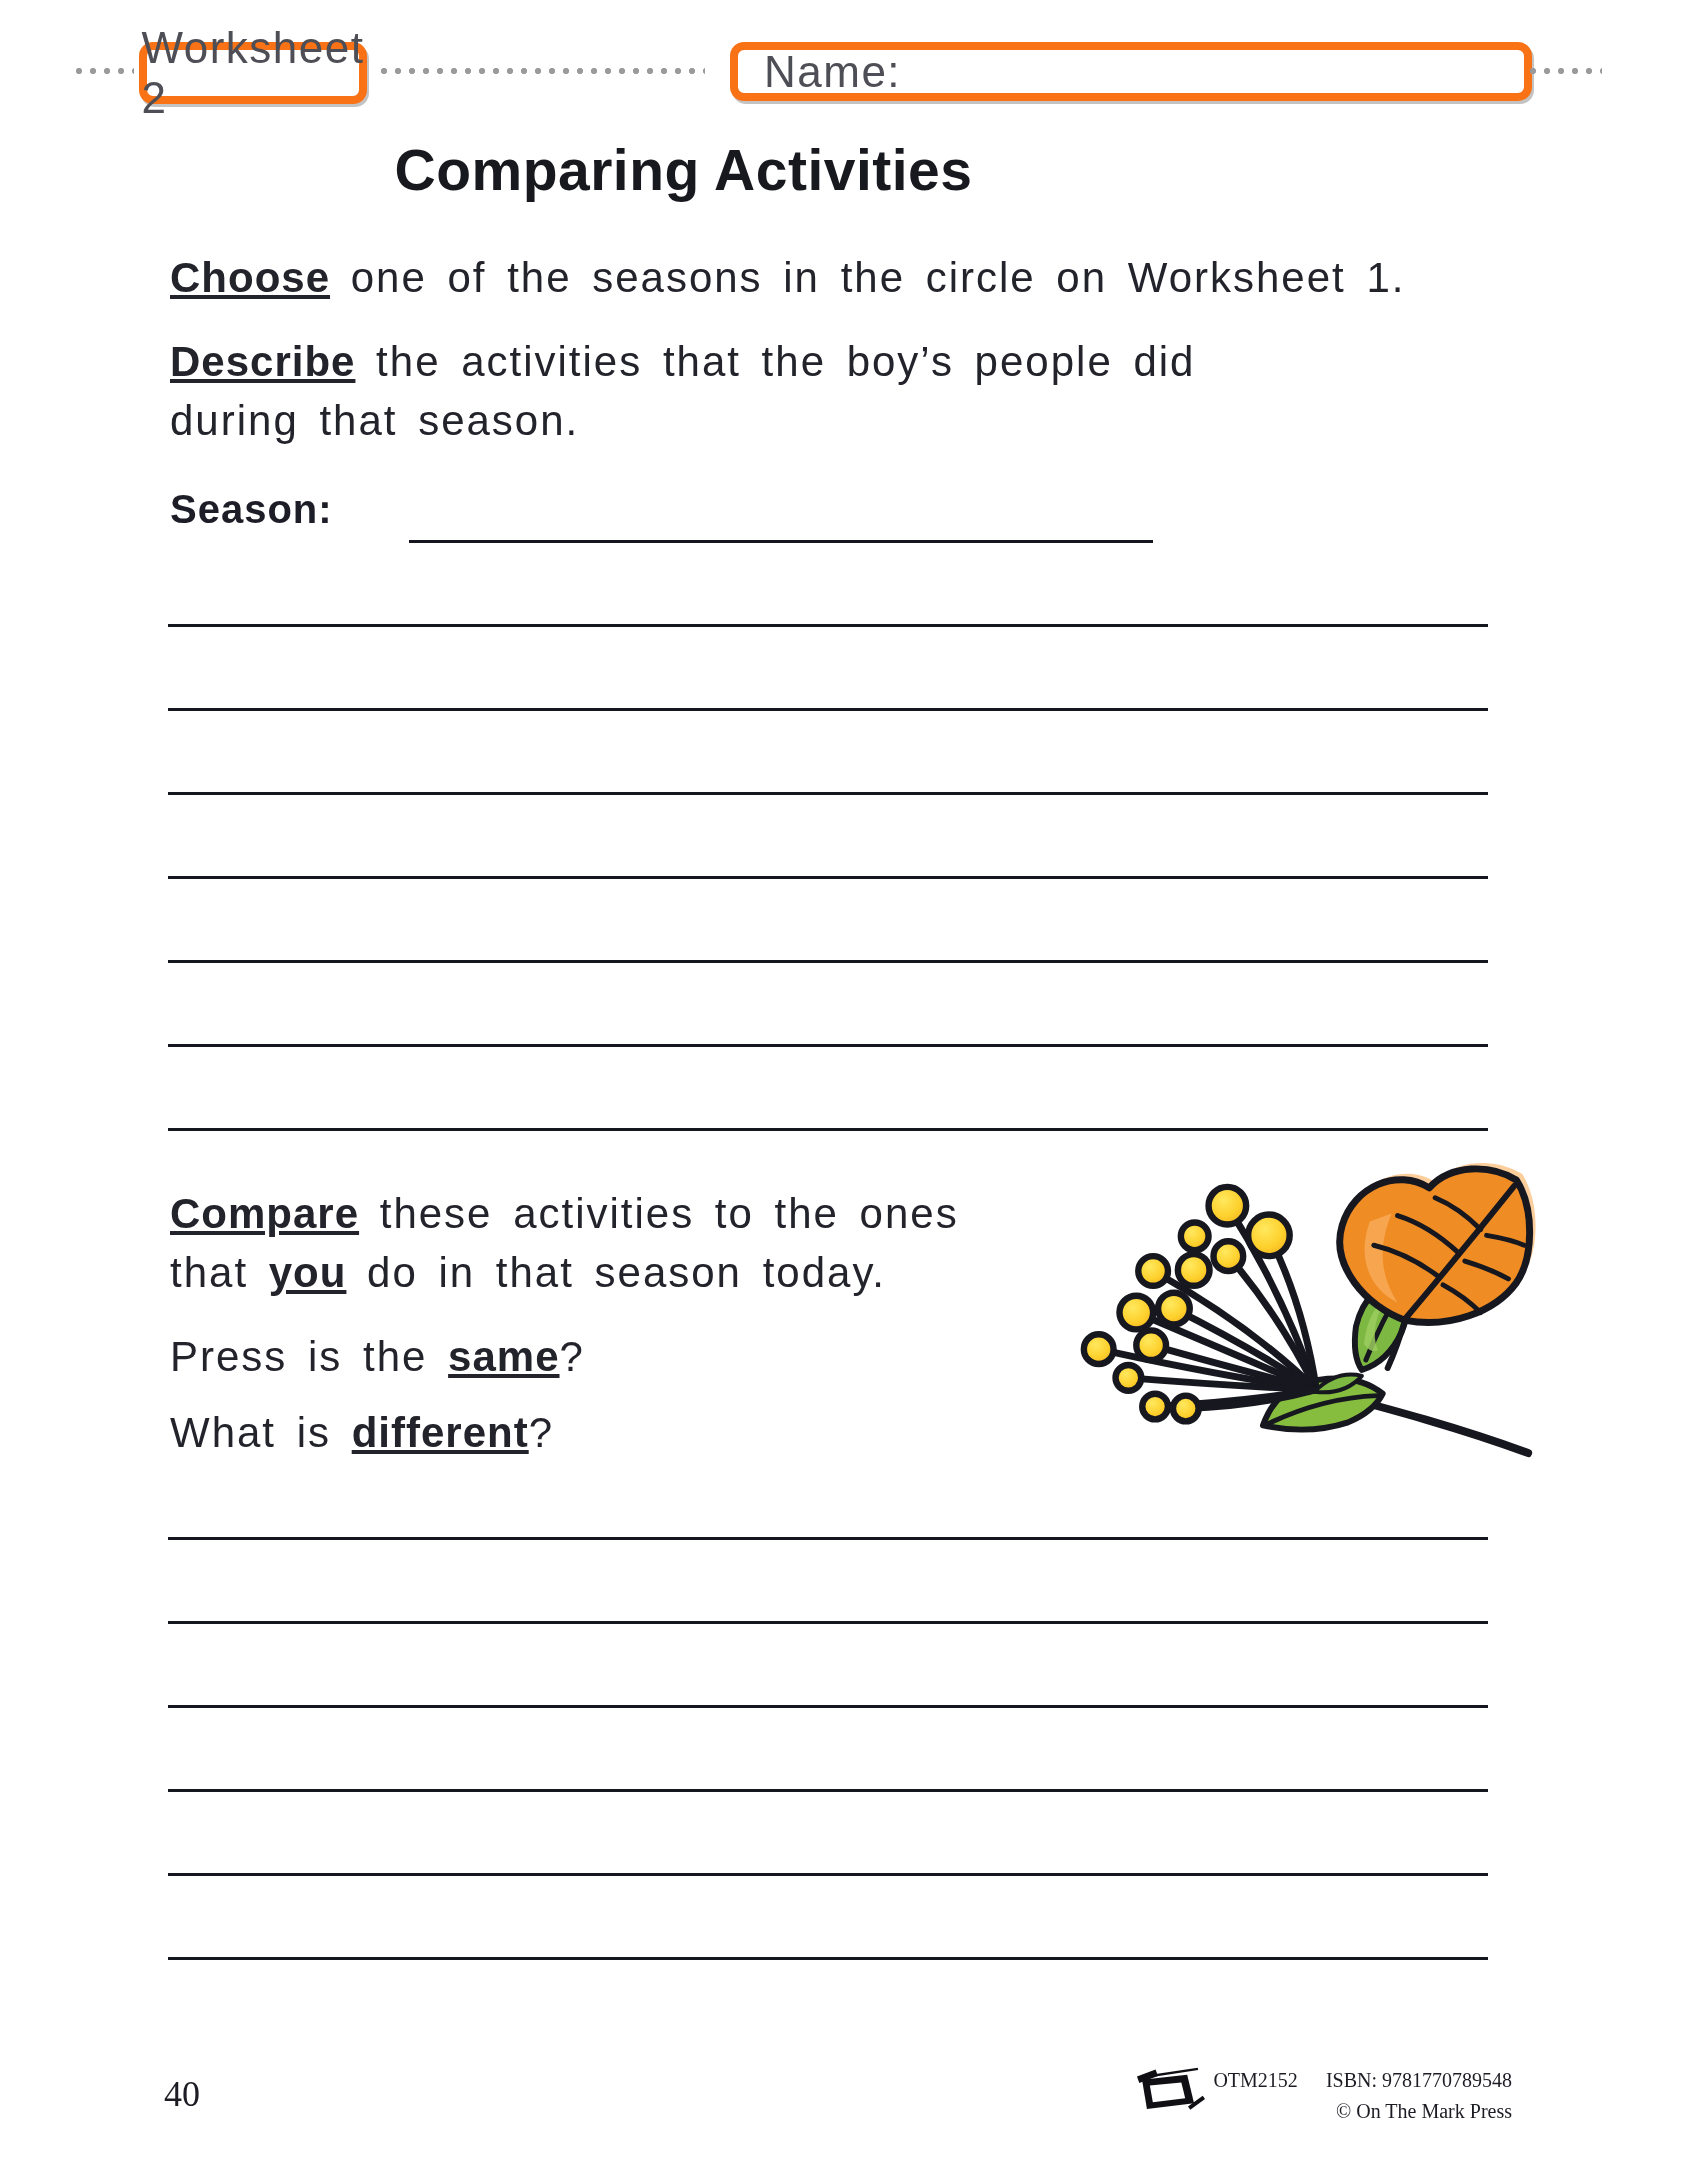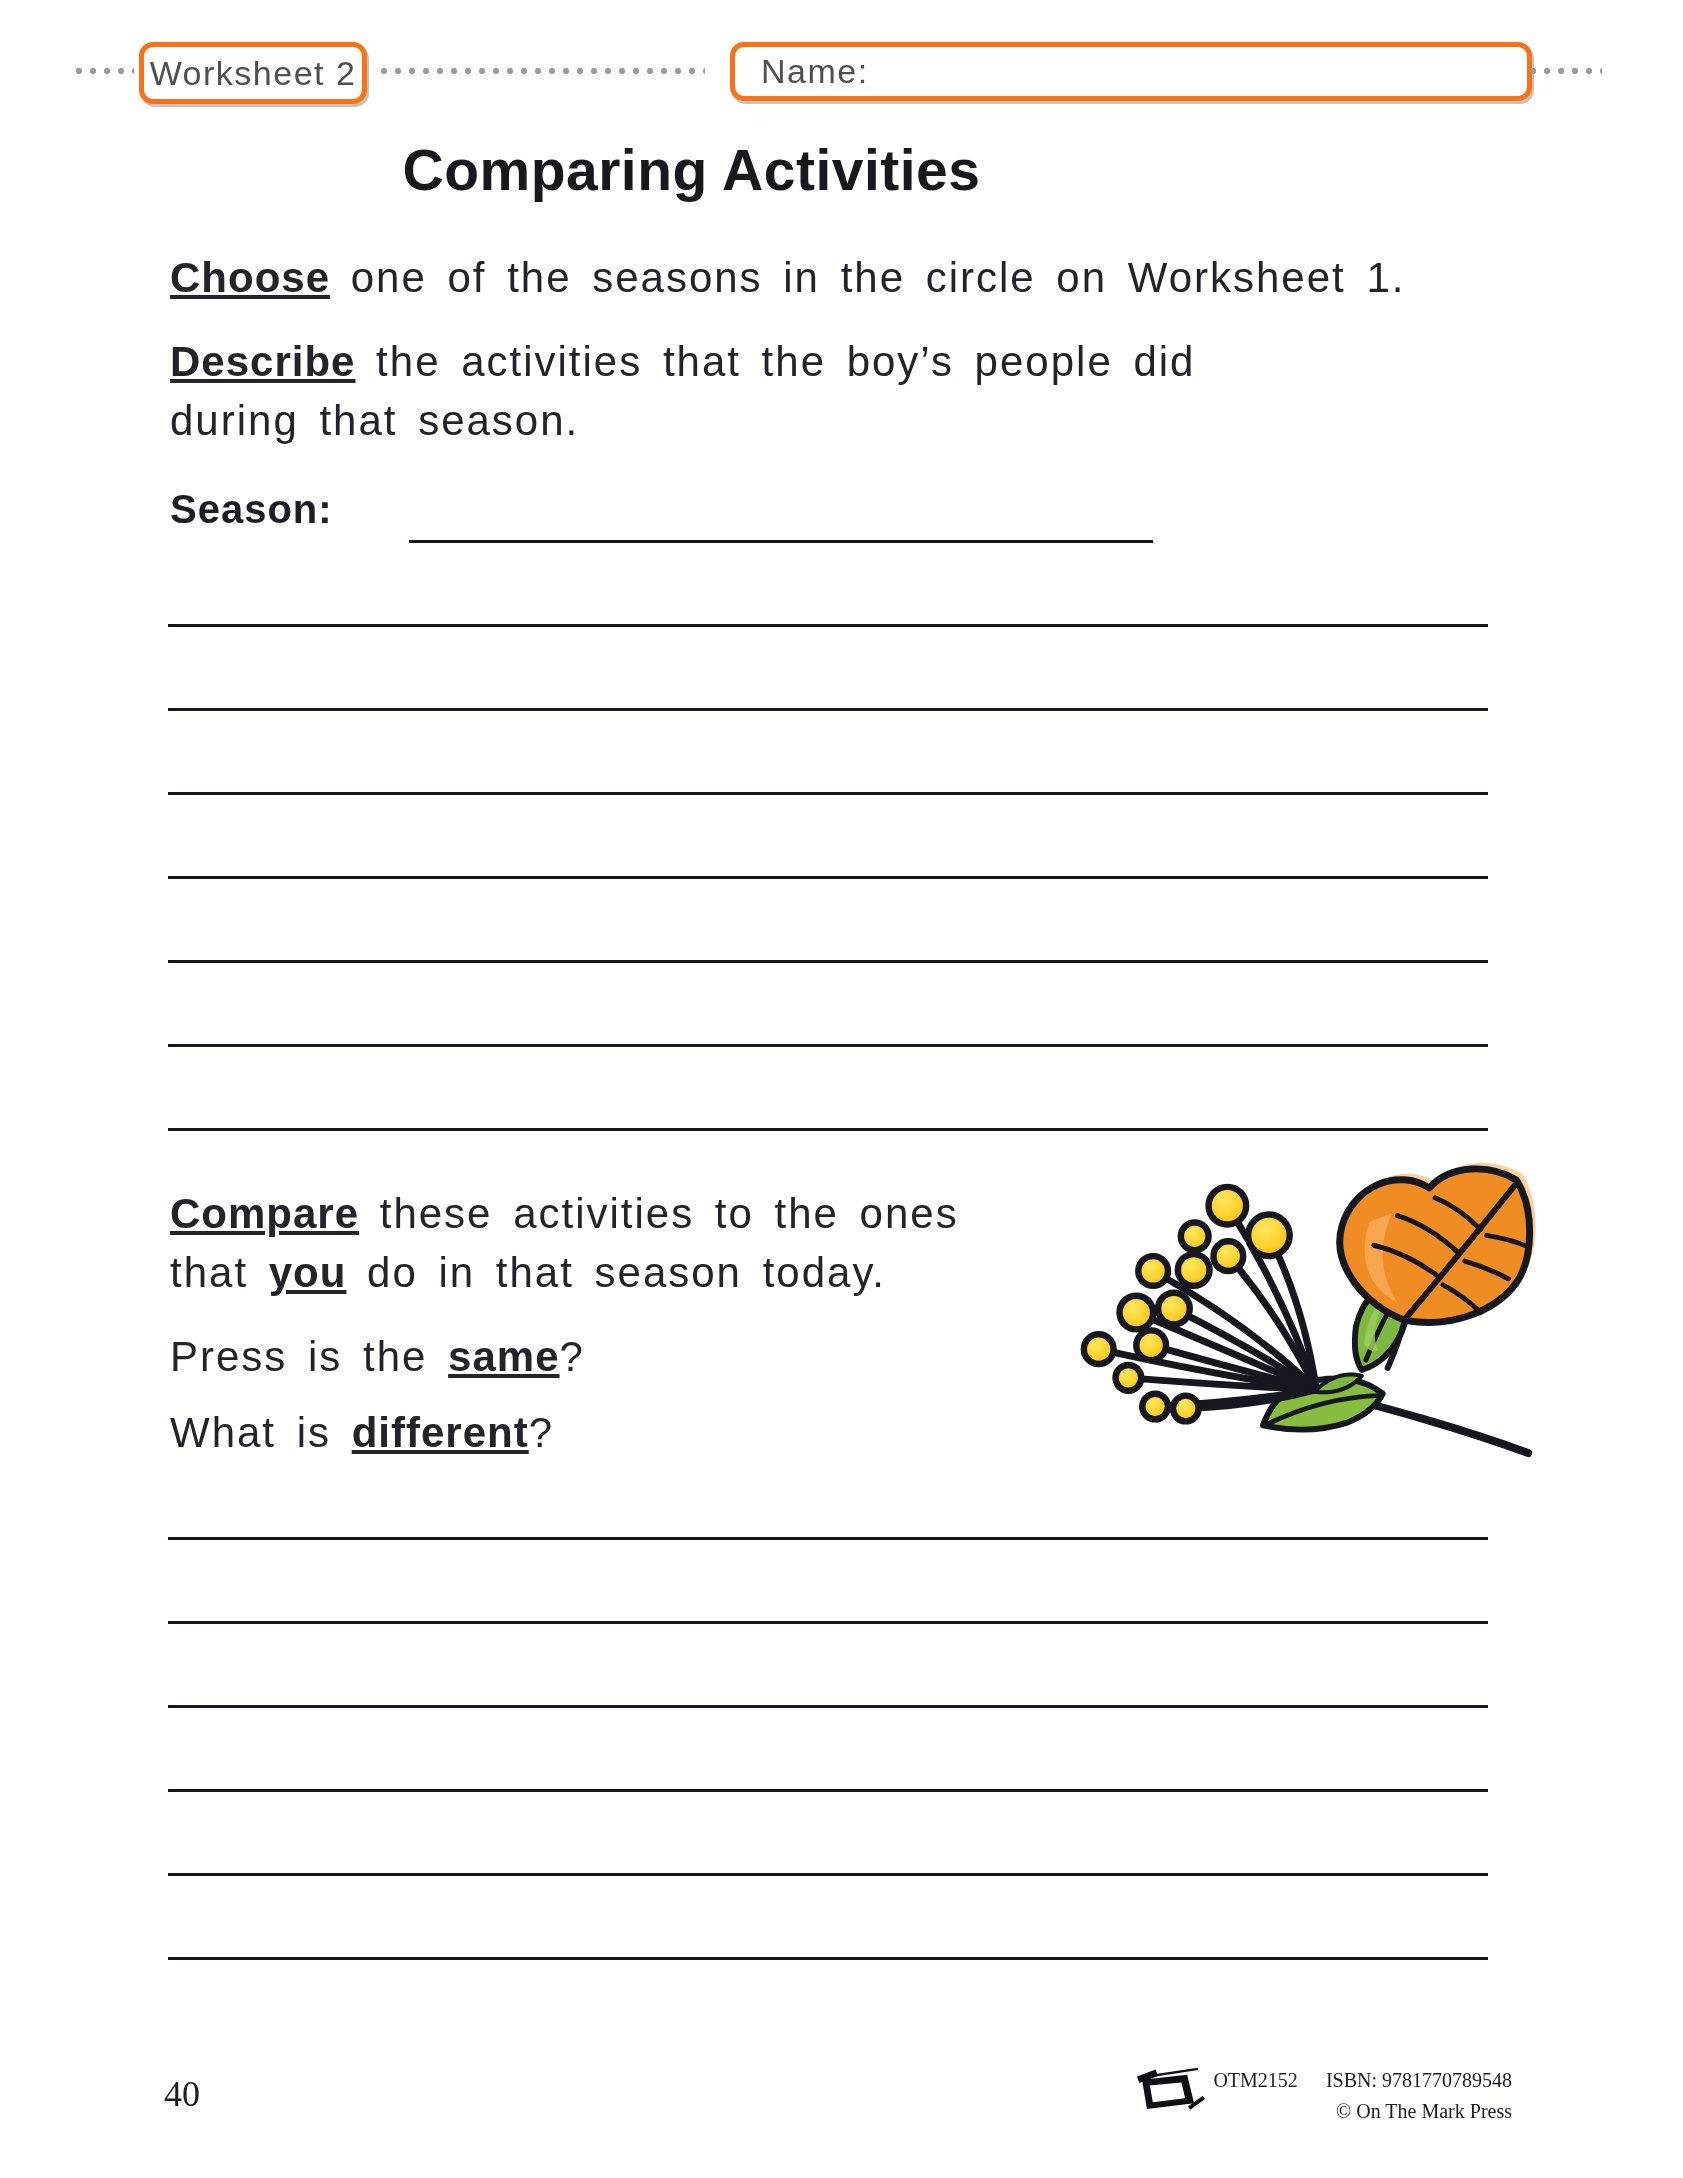--- a/index.html
+++ b/index.html
@@ -12,32 +12,32 @@
     overflow: hidden;
   }
   
   .dots {
     position: absolute; top: 65px; height: 12px;
     background-image: radial-gradient(circle at 6px 6px, #9a9a9a 2.8px, rgba(0,0,0,0) 3.4px);
     background-size: 14px 12px; background-repeat: repeat-x;
   }
   .hbox {
     position: absolute; top: 42px; box-sizing: border-box;
-    border: 5px solid #f97316; border-radius: 14px;
+    border: 8px solid #f97316; border-radius: 14px;
     background: #fff; box-shadow: 2px 3px 0 #c3c3c3;
     display: flex; align-items: center;
-    font-size: 34px; color: #4e4e56; letter-spacing: 1.5px;
+    font-size: 44px; color: #4e4e56; letter-spacing: 1.5px;
   }
   .hbox.ws { left: 139px; width: 228px; height: 62px; justify-content: center; }
   .hbox.nm { left: 730px; width: 802px; height: 59px; padding-left: 26px; }
   
   .title {
     position: absolute; left: 0; top: 131px; width: 1367px;
     text-align: center; font-size: 57px; font-weight: 700;
-    color: #18181f; letter-spacing: 0.5px; line-height: 79px; padding-left: 8px;
+    color: #18181f; letter-spacing: 0.5px; line-height: 79px;
   }
   .para {
     position: absolute; left: 170px;
     font-size: 42px; line-height: 59px;
     letter-spacing: 2px; word-spacing: 7px; color: #23232c;
   }
   .b, .para .b { font-weight: 700; letter-spacing: 1px; text-decoration: underline; }
   .season-label { position: absolute; left: 170px; top: 487px; font-size: 40px; font-weight: 700; letter-spacing: 1px; color: #1d1d27; }
   .season-line { position: absolute; left: 409px; top: 540px; width: 744px; height: 0; border-top: 3.5px solid #16161e; }
   

